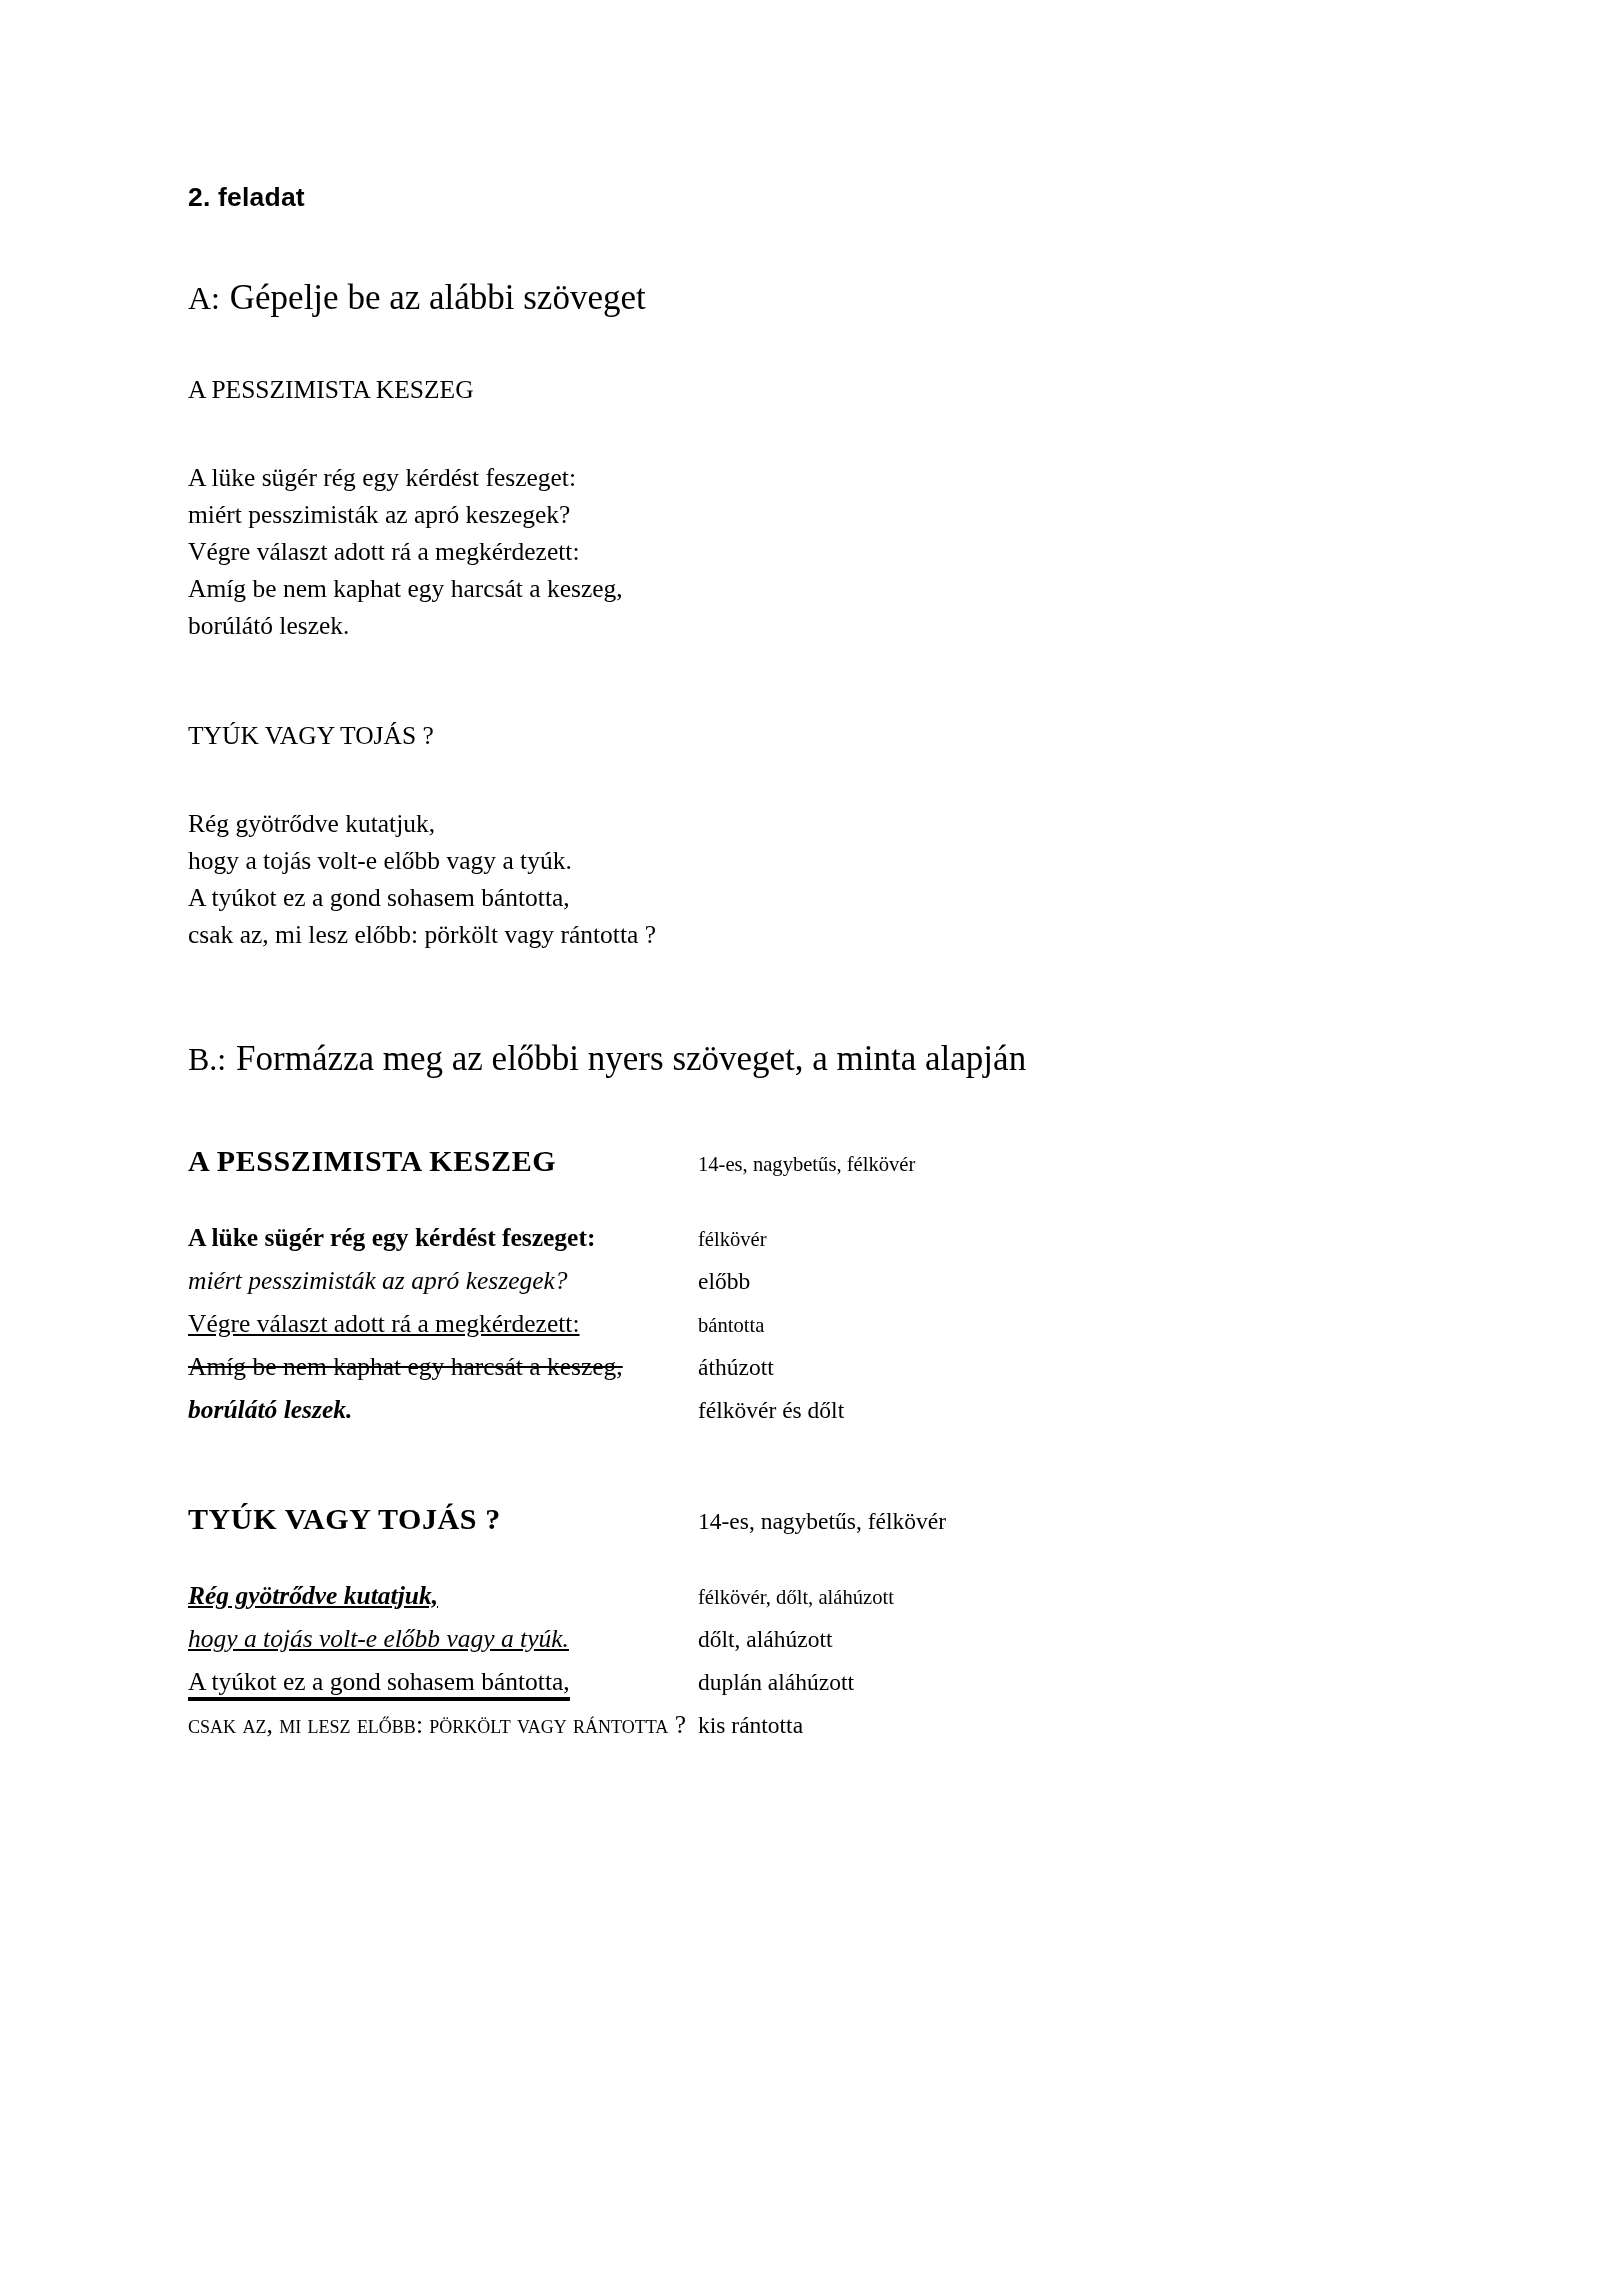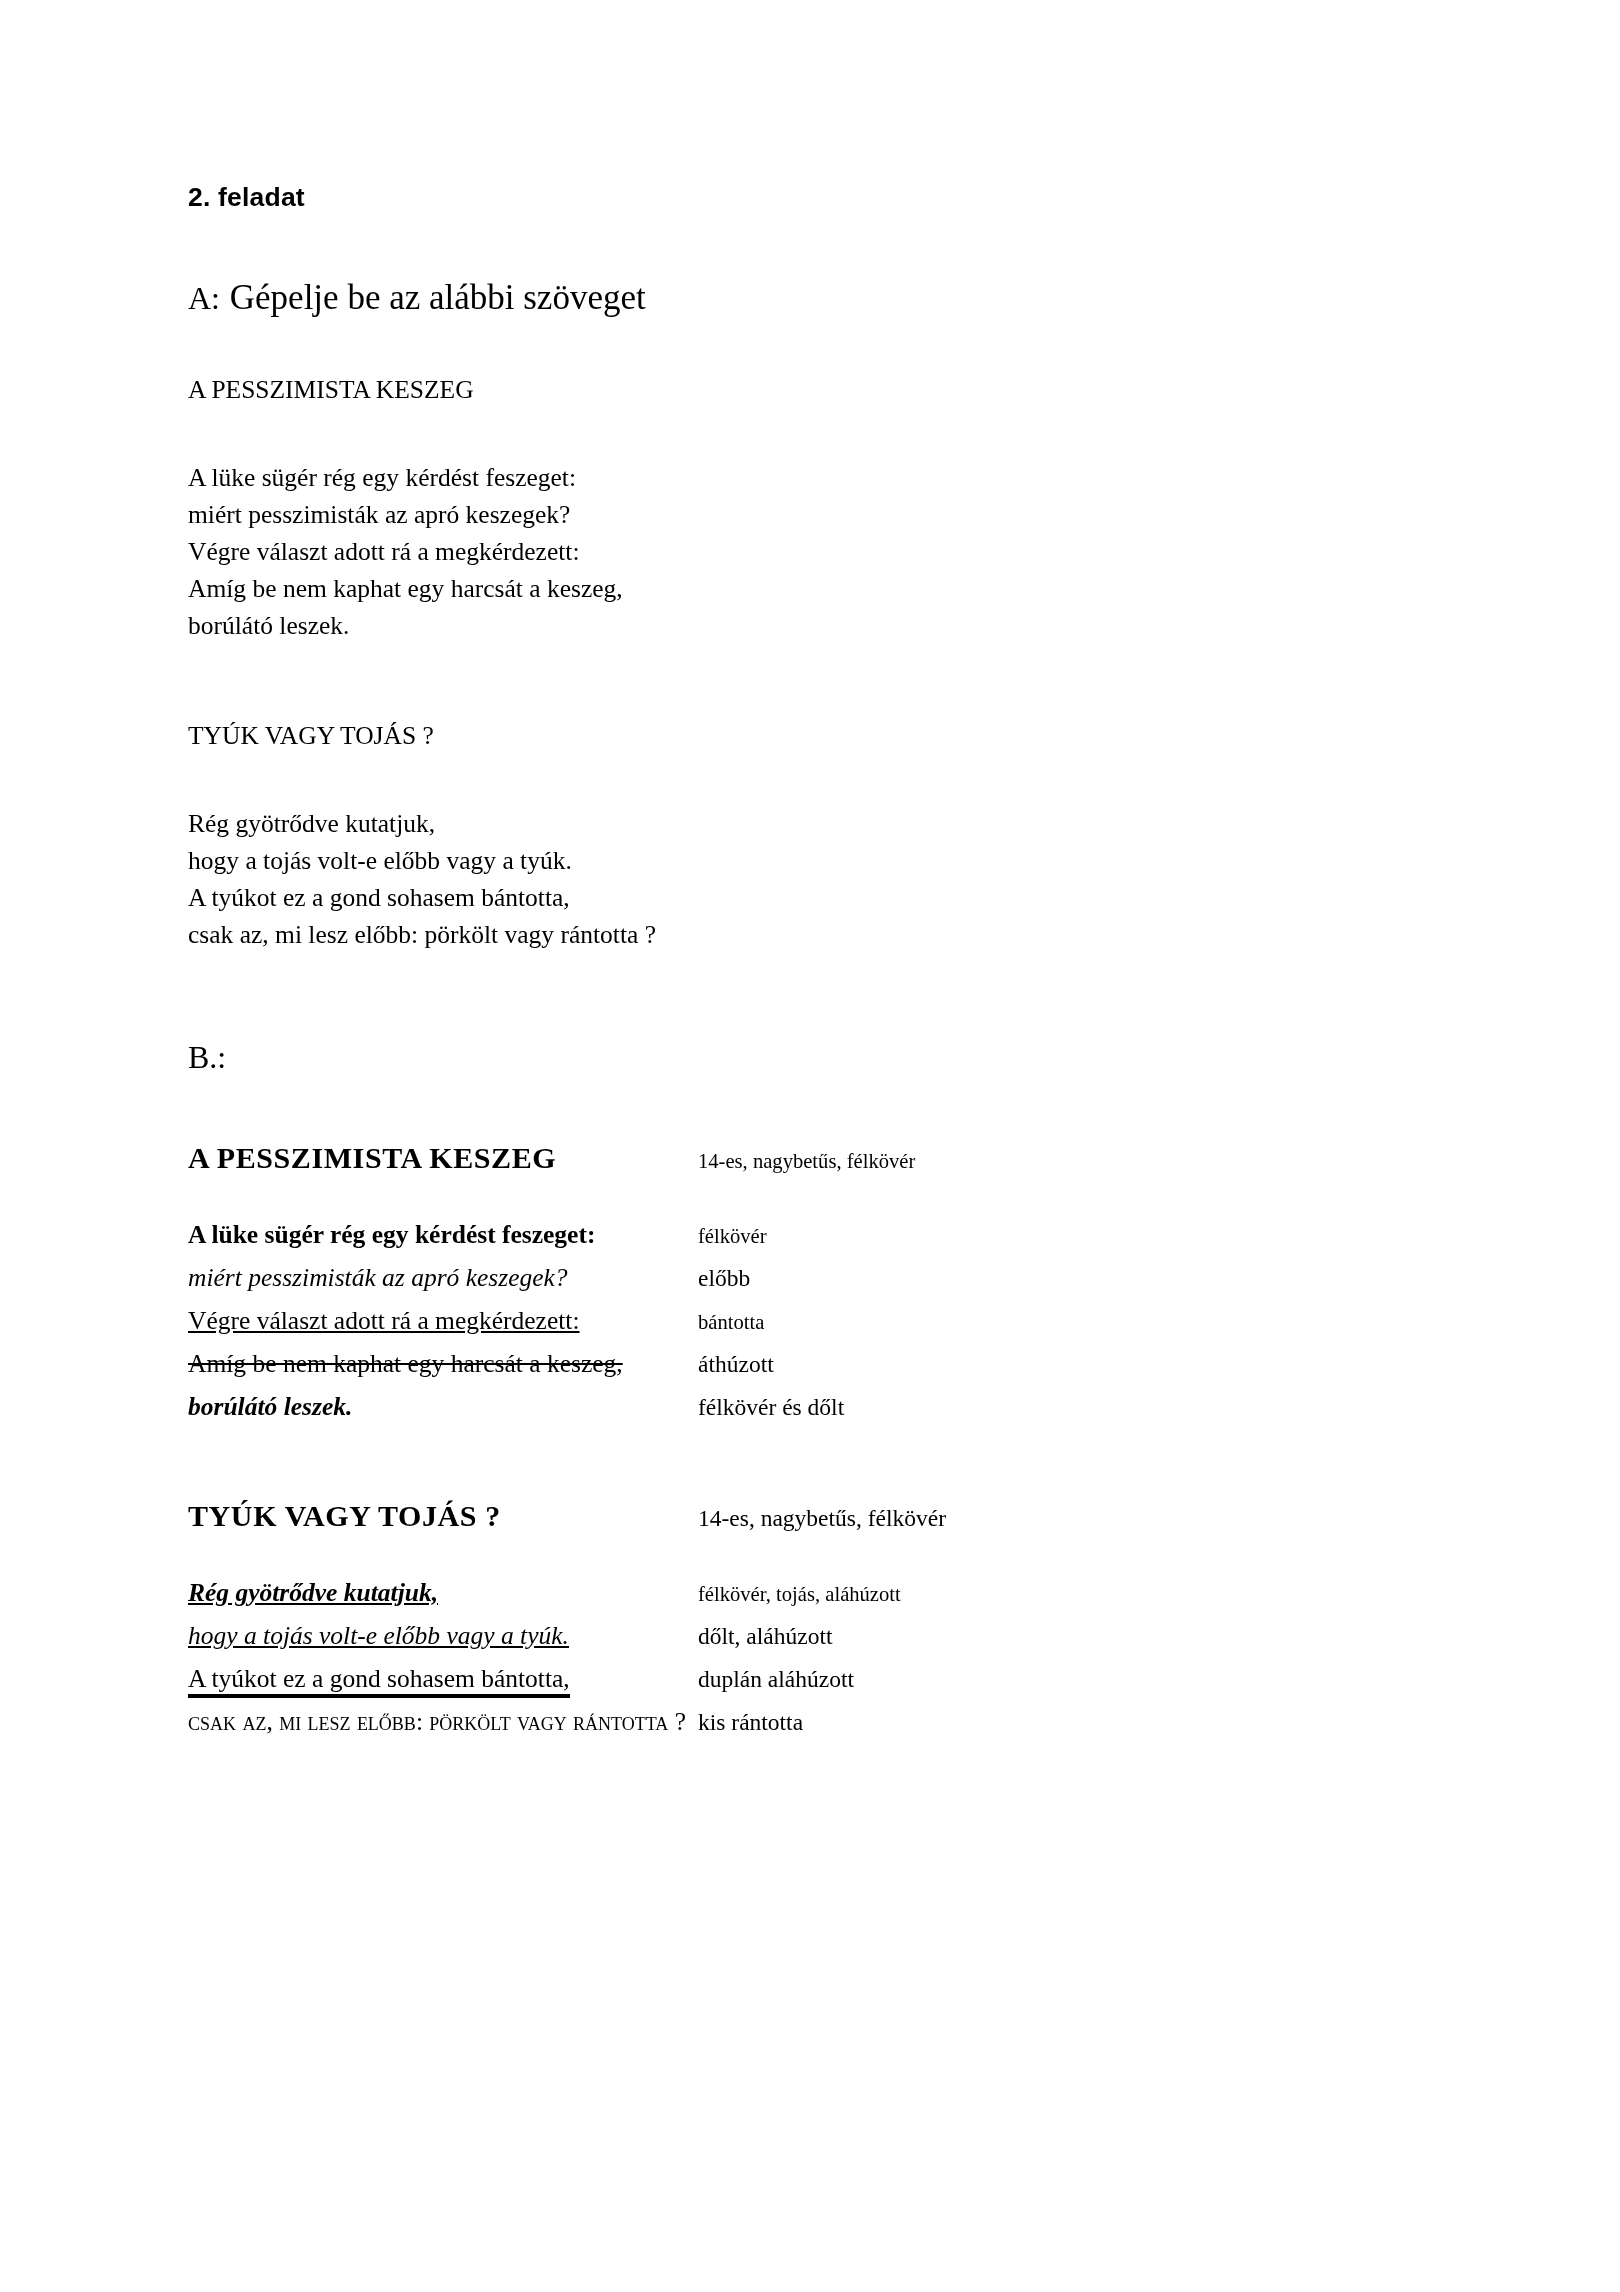--- a/index.html
+++ b/index.html
@@ -144,20 +144,21 @@
       <div class="plain-line">Rég gyötrődve kutatjuk,</div>
       <div class="plain-line">hogy a tojás volt-e előbb vagy a tyúk.</div>
       <div class="plain-line">A tyúkot ez a gond sohasem bántotta,</div>
       <div class="plain-line">csak az, mi lesz előbb: pörkölt vagy rántotta ?</div>
     </div>
 
     <div style="height:86px"></div>
 
     <div class="part-row">
       <span class="part-letter">B.:</span>
+      <span class="part-text">Formázza meg az előbbi nyers szöveget, a minta alapján</span>
     </div>
 
     <div class="fmt-block">
       <div class="fmt-row">
         <div class="fmt-left head-big">A PESSZIMISTA KESZEG</div>
         <div class="head-note small">14-es, nagybetűs, félkövér</div>
       </div>
 
       <div style="height:33px"></div>
 
@@ -188,21 +189,21 @@
     <div>
       <div class="fmt-row">
         <div class="fmt-left head-big">TYÚK VAGY TOJÁS ?</div>
         <div class="head-note">14-es, nagybetűs, félkövér</div>
       </div>
 
       <div style="height:33px"></div>
 
       <div class="fmt-row">
         <div class="fmt-left ln biu">Rég gyötrődve kutatjuk,</div>
-        <div class="fmt-note small">félkövér, tojás, aláhúzott</div>
+        <div class="fmt-note small">félkövér, dőlt, aláhúzott</div>
       </div>
       <div class="fmt-row">
         <div class="fmt-left ln iu">hogy a tojás volt-e előbb vagy a tyúk.</div>
         <div class="fmt-note">dőlt, aláhúzott</div>
       </div>
       <div class="fmt-row">
         <div class="fmt-left ln"><span class="du">A tyúkot ez a gond sohasem bántotta,</span></div>
         <div class="fmt-note">duplán aláhúzott</div>
       </div>
       <div class="fmt-row">

